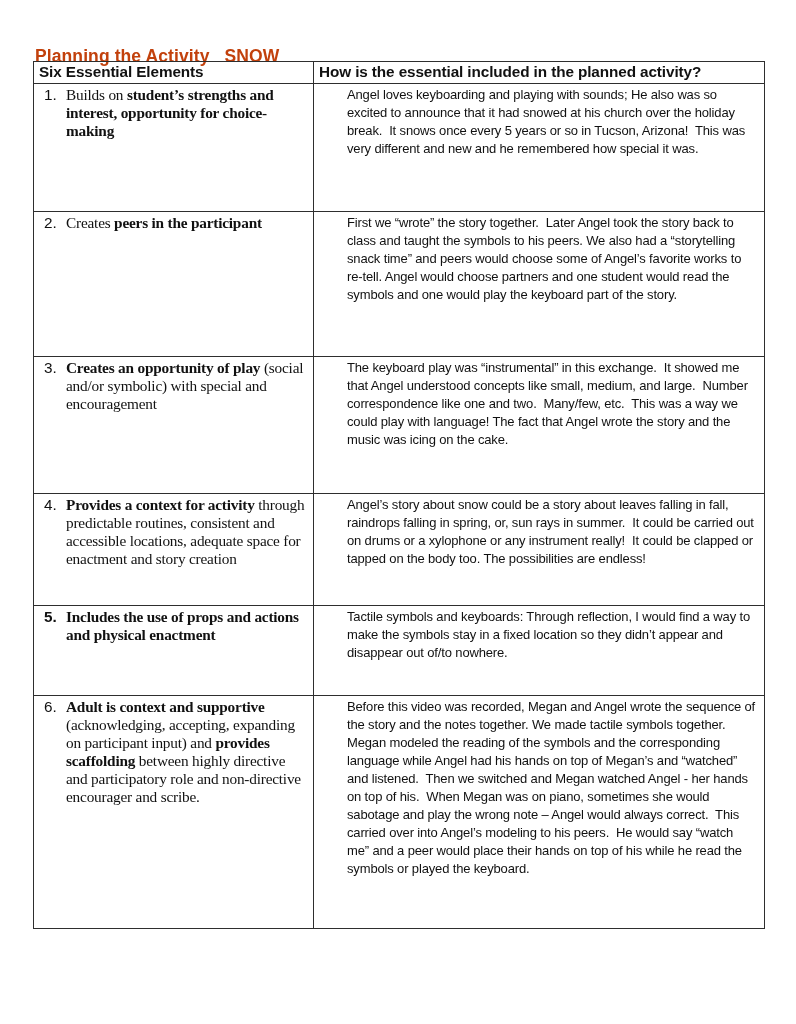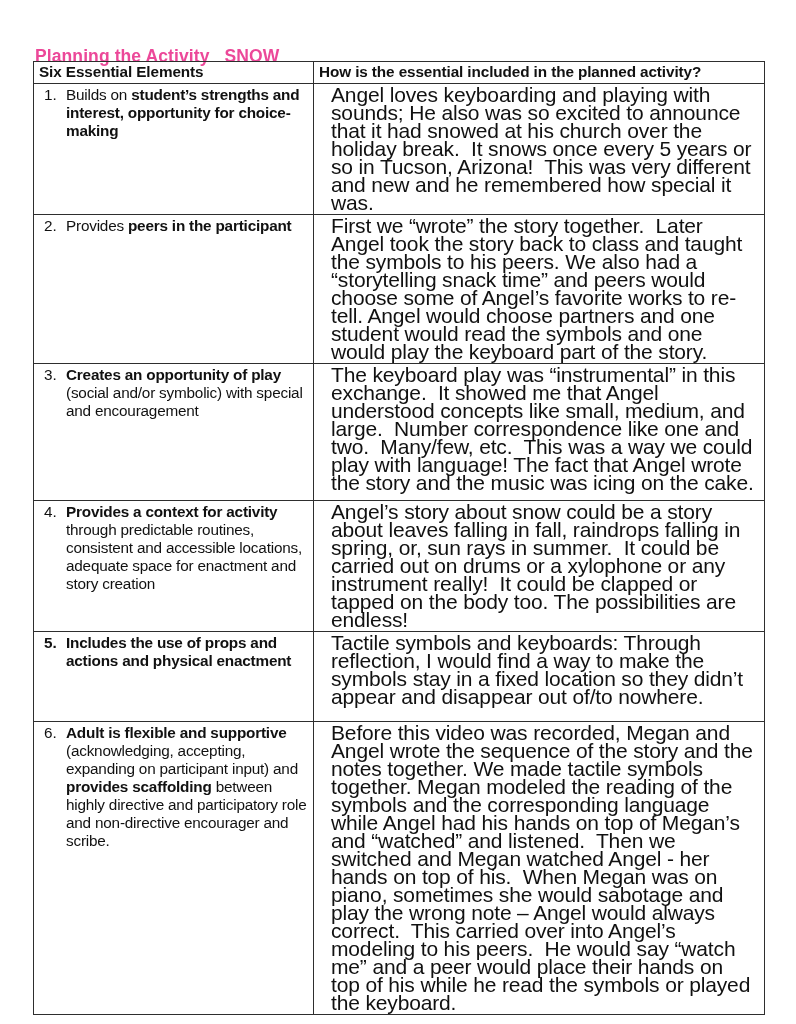--- a/index.html
+++ b/index.html
@@ -55,34 +55,36 @@
     width:22px;
     font-size:15.3px;
     line-height:18px;
   }
   .elem-text{
     flex:1 1 auto;
     font-size:15.3px;
     line-height:18px;
     letter-spacing:-0.2px;
     white-space:pre-wrap;
+    font-family:Liberation Serif, serif;
   }
   .how-text{
-    font-size:21px;
+    font-size:13px;
     line-height:18px;
     letter-spacing:-0.15px;
     white-space:pre-wrap;
+    margin-left:16px;
   }
   .b{font-weight:bold;}
 </style>
 </head>
 <body>
 
 <div class="page">
-  <h1 class="doc-title" style="color: #ec4899; text-align: right;">Planning the Activity   SNOW</h1>
+  <h1 class="doc-title" style="color: #c2410c; text-align: right;">Planning the Activity   SNOW</h1>
 
   <table class="elements">
     <colgroup>
       <col style="width:280px">
       <col style="width:451px">
     </colgroup>
     <thead>
       <tr>
         <th>Six Essential Elements</th>
         <th class="how-header">How is the essential included in the planned activity?</th>
@@ -97,21 +99,21 @@
             </div>
           </td>
           <td class="cell-how">
             <div class="how-text">Angel loves keyboarding and playing with sounds; He also was so excited to announce that it had snowed at his church over the holiday break.  It snows once every 5 years or so in Tucson, Arizona!  This was very different and new and he remembered how special it was.</div>
           </td>
         </tr>
         <tr>
           <td class="cell-elem">
             <div class="elem-row">
               <span class="num">2.</span>
-              <div class="elem-text"><span>Provides </span><span class="b">peers in the participant</span></div>
+              <div class="elem-text"><span>Creates </span><span class="b">peers in the participant</span></div>
             </div>
           </td>
           <td class="cell-how">
             <div class="how-text">First we “wrote” the story together.  Later Angel took the story back to class and taught the symbols to his peers. We also had a “storytelling snack time” and peers would choose some of Angel’s favorite works to re-tell. Angel would choose partners and one student would read the symbols and one would play the keyboard part of the story.</div>
           </td>
         </tr>
         <tr>
           <td class="cell-elem">
             <div class="elem-row">
               <span class="num">3.</span>
@@ -141,21 +143,21 @@
             </div>
           </td>
           <td class="cell-how">
             <div class="how-text">Tactile symbols and keyboards: Through reflection, I would find a way to make the symbols stay in a fixed location so they didn’t appear and disappear out of/to nowhere.</div>
           </td>
         </tr>
         <tr>
           <td class="cell-elem">
             <div class="elem-row">
               <span class="num">6.</span>
-              <div class="elem-text"><span class="b">Adult is flexible and supportive</span><span> (acknowledging, accepting, expanding on participant input) and </span><span class="b">provides scaffolding</span><span> between highly directive and participatory role and non-directive encourager and scribe.</span></div>
+              <div class="elem-text"><span class="b">Adult is context and supportive</span><span> (acknowledging, accepting, expanding on participant input) and </span><span class="b">provides scaffolding</span><span> between highly directive and participatory role and non-directive encourager and scribe.</span></div>
             </div>
           </td>
           <td class="cell-how">
             <div class="how-text">Before this video was recorded, Megan and Angel wrote the sequence of the story and the notes together. We made tactile symbols together. Megan modeled the reading of the symbols and the corresponding language while Angel had his hands on top of Megan’s and “watched” and listened.  Then we switched and Megan watched Angel - her hands on top of his.  When Megan was on piano, sometimes she would sabotage and play the wrong note – Angel would always correct.  This carried over into Angel’s modeling to his peers.  He would say “watch me” and a peer would place their hands on top of his while he read the symbols or played the keyboard.</div>
           </td>
         </tr>
       </tbody>
   </table>
 </div>
 

